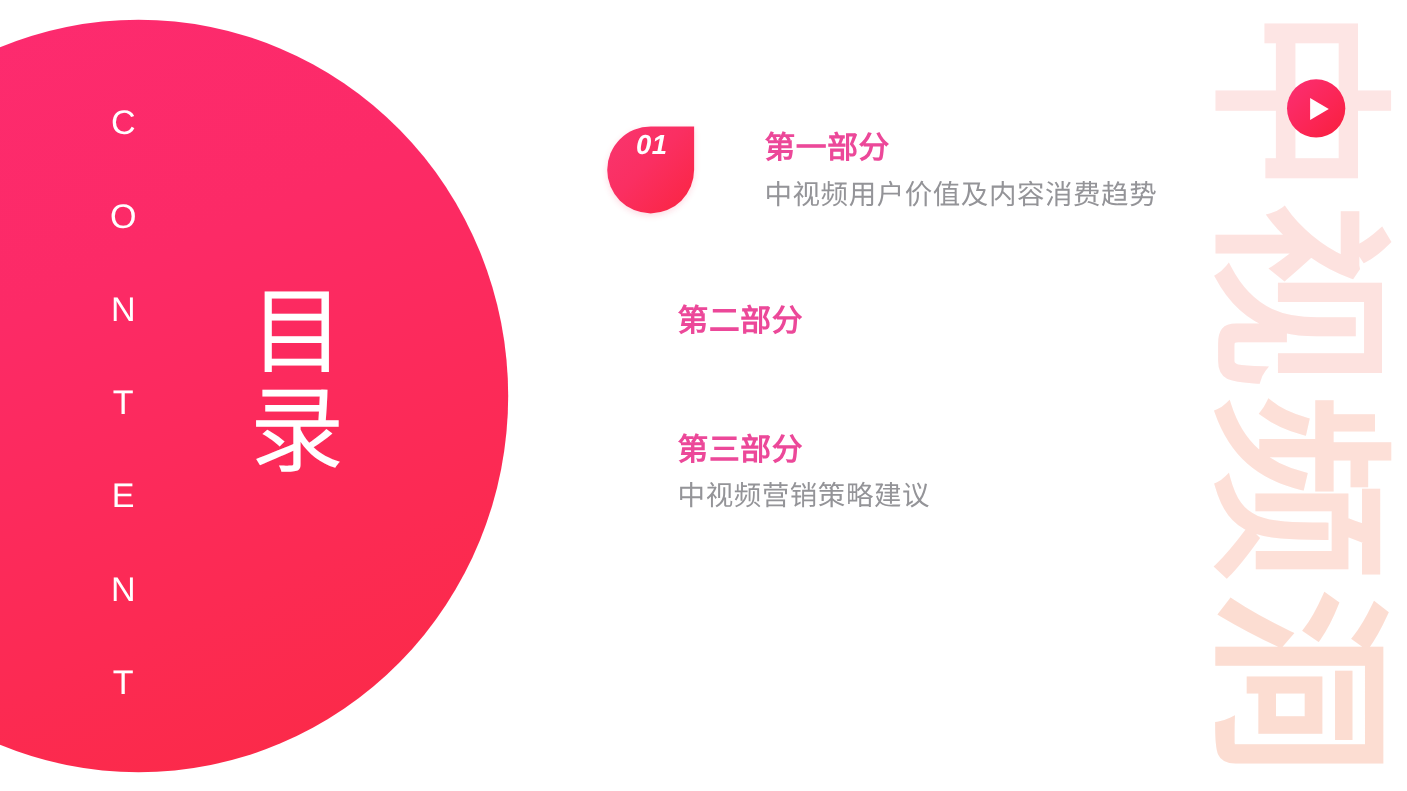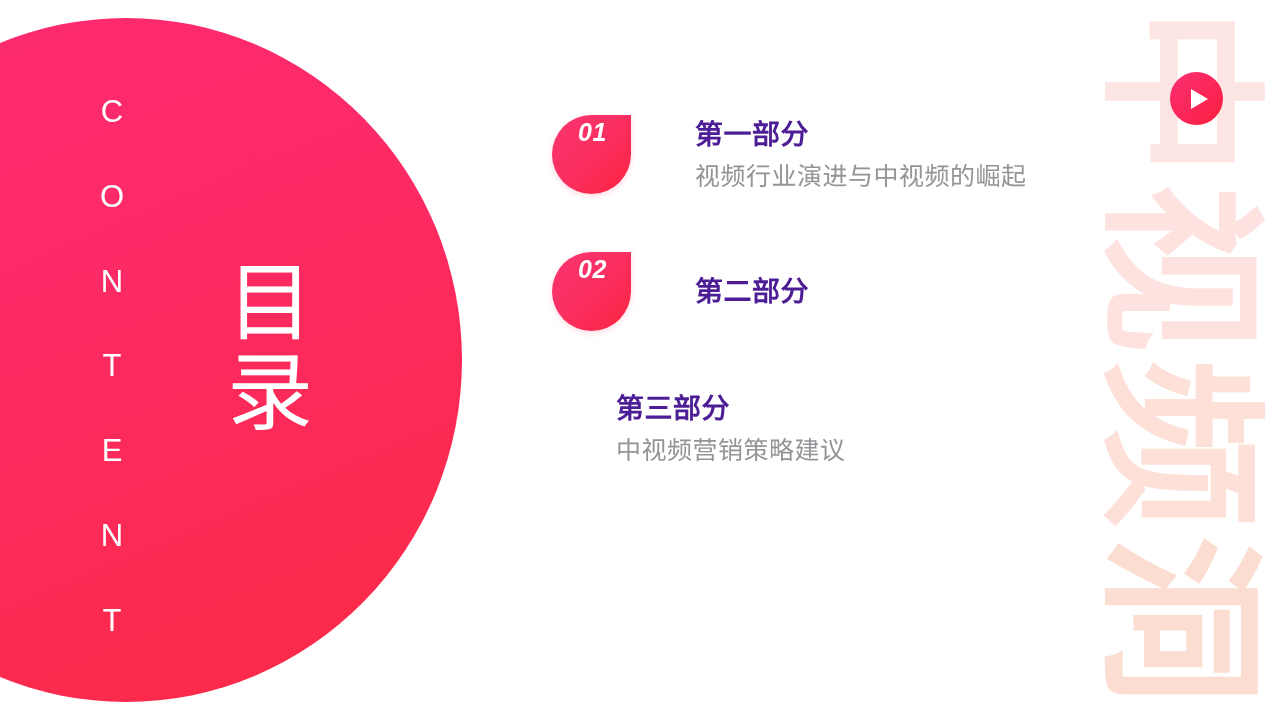--- a/index.html
+++ b/index.html
@@ -104,21 +104,21 @@
     font-weight: 700;
     font-style: italic;
     letter-spacing: 0.5px;
     font-family: "Liberation Sans", "DejaVu Sans", sans-serif;
     transform: translate(1px, 3px);
   }
   .toc-text {
     margin-left: 64px;
   }
   .toc-title {
-    color: #4c1d95;
+    color: #ec4899;
     font-size: 28px;
     font-weight: 700;
     line-height: 1.25;
     letter-spacing: 0.5px;
     font-family: "DejaVu Sans", "Liberation Sans", sans-serif;
   }
   .toc-sub {
     margin-top: 9px;
     color: #949498;
     font-size: 25px;
@@ -204,28 +204,25 @@
   </div>
 
   <div class="toc">
 
     <div class="toc-row">
       <div class="badge">
         <span class="badge-num">01</span>
       </div>
       <div class="toc-text">
         <div class="toc-title">第一部分</div>
-        <div class="toc-sub">视频行业演进与中视频的崛起</div>
-      </div>
-    </div>
-
-    <div class="toc-row">
-      <div class="badge">
-        <span class="badge-num">02</span>
-      </div>
+        <div class="toc-sub">中视频用户价值及内容消费趋势</div>
+      </div>
+    </div>
+
+    <div class="toc-row">
       <div class="toc-text">
         <div class="toc-title">第二部分</div>
       </div>
     </div>
 
     <div class="toc-row">
       <div class="toc-text">
         <div class="toc-title">第三部分</div>
         <div class="toc-sub">中视频营销策略建议</div>
       </div>

